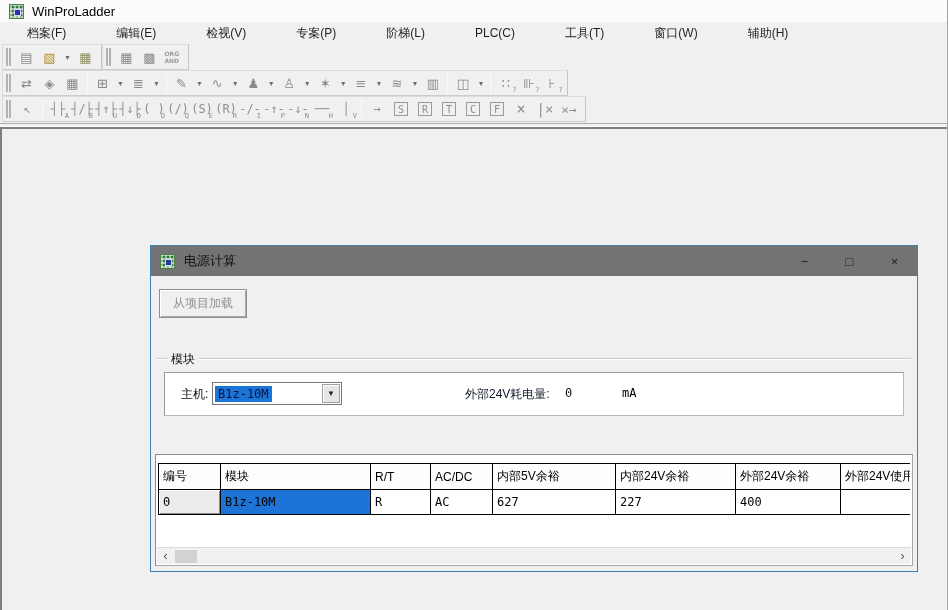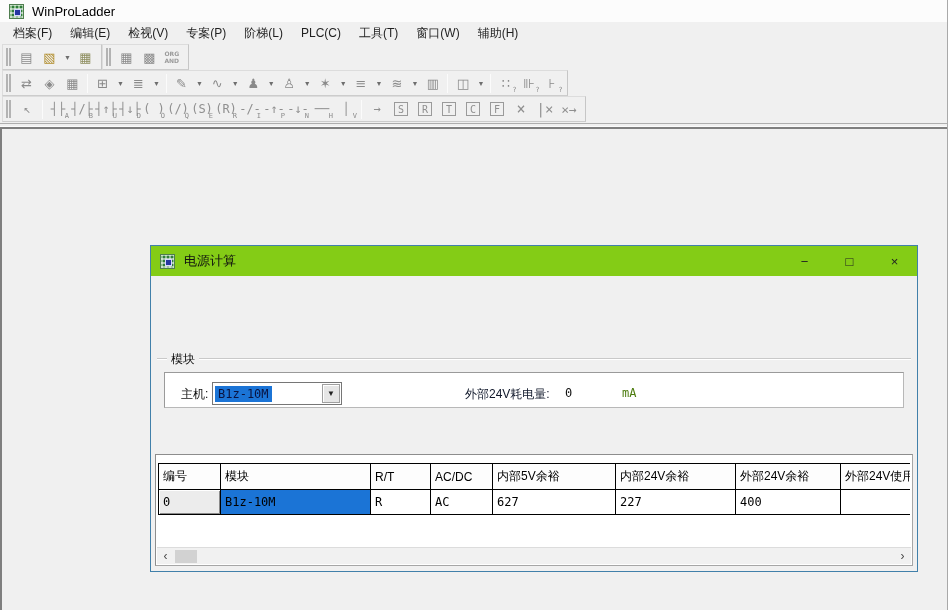--- a/index.html
+++ b/index.html
@@ -12,21 +12,21 @@
   .app-icon { position:relative; width:15px; height:15px; flex:0 0 15px;
     border:1px solid #4f7d4f;
     background:
       repeating-linear-gradient(0deg, rgba(255,255,255,.55) 0 2px, rgba(0,0,0,0) 2px 4px),
       repeating-linear-gradient(90deg, #8fbf8f 0 2px, #2f7d3a 2px 4px); }
   .app-icon::after { content:""; position:absolute; left:4px; top:4px; width:5px; height:5px;
       background:#2636a0; border:1px solid #d8d8ff; }
   .titlebar .wtitle { margin-left:8px; font-size:13px; color:#000000; }
 
   
-  .menubar { height:22px; background:#f0f0f0; display:flex; align-items:center; padding-left:4px; }
+  .menubar { height:22px; background:#f0f0f0; display:flex; align-items:center; padding-left:18px;gap:32px; }
   .menu-item { font-size:12px; color:#1f1f1f; padding:3px 9px; cursor:default; }
 
   
   .tbrow { height:26px; display:flex; align-items:stretch; background:#f0f0f0; padding-left:2px; }
   .band { display:flex; align-items:center; padding:0 4px 0 2px; background:#f0f0f0;
           border:1px solid #dcdcdc; border-right-color:#c6c6c6; border-bottom-color:#cccccc; }
   .grip { width:5px; height:18px; margin:0 4px 0 1px;
           border-left:2px solid #b3b3b3; border-right:2px solid #b3b3b3; }
   .tb-btn { position:relative; min-width:23px; height:22px; display:flex; align-items:center;
             justify-content:center; background:transparent; border:none; color:#8a8a8a;
@@ -44,49 +44,49 @@
               justify-content:center; font-size:10px; }
   .rule { height:4px; border-top:1px solid #aeaeae; border-bottom:1px solid #fbfbfb; margin-top:1px; }
 
   
   .workspace { position:relative; height:484px; background:#f0f0f0;
                border-top:2px solid #7f7f7f; border-left:2px solid #7f7f7f; }
 
   
   .dialog { position:absolute; left:148px; top:116px; width:768px; height:327px;
             background:#f0f0f0; border:1px solid #4180aa; }
-  .dlg-titlebar { height:30px; background:#84cc16; display:flex; align-items:center; padding-left:9px; }
+  .dlg-titlebar { height:30px; background:#737373; display:flex; align-items:center; padding-left:9px; }
   .dlg-title { margin-left:9px; font-size:13px; color:#101010; }
   .win-btns { margin-left:auto; display:flex; height:100%; }
   .win-btn { width:45px; height:100%; display:flex; align-items:center; justify-content:center;
              font-size:13px; color:#222; }
   .dlg-body { position:relative; height:295px; }
   .dlg-btn { position:absolute; top:13px; width:88px; height:29px; background:#f0f0f0;
              border:1px solid #8f8f8f; box-shadow:inset 1px 1px 0 #ffffff, inset -1px -1px 0 #a8a8a8;
              font-size:12px; color:#8f8f8f; font-family:"Liberation Sans","DejaVu Sans",sans-serif; }
 
   .groupbox { position:absolute; left:6px; right:6px; top:82px; height:66px;
               border-top:1px solid #c9c9c9; box-shadow:0 1px 0 #ffffff inset; }
   .gb-label { position:absolute; left:10px; top:-8px; background:#f0f0f0; padding:0 4px;
               font-size:12px; color:#111; }
-  .host-panel { position:absolute; left:7px; right:7px; top:13px; height:36px; background:#ffffff;
+  .host-panel { position:absolute; left:7px; right:7px; top:13px; height:44px; background:#ffffff;
                 border:1px solid #b8b8b8; border-top-color:#9a9a9a; border-left-color:#9a9a9a; }
   .host-label { position:absolute; left:16px; top:13px; font-size:12px; color:#111; }
   .combo { position:absolute; left:47px; top:9px; width:130px; height:23px; background:#fff;
            border:1px solid #767676; display:flex; align-items:center; }
   .combo-val { margin-left:2px; padding:1px 3px; background:#1b74d6; color:#0a1340;
                font-family:"DejaVu Sans Mono",monospace; font-size:12px; }
   .combo-btn { margin-left:auto; width:18px; height:19px; margin-right:1px; background:#e6e6e6;
                border:1px solid #9f9f9f; box-shadow:inset 1px 1px 0 #fff;
                display:flex; align-items:center; justify-content:center; }
   .combo-arrow { font-size:8px; color:#222; }
   .ext-label { position:absolute; left:300px; top:13px; font-size:12px; color:#0f172a; }
   .ext-val  { position:absolute; left:400px; top:13px; font-size:12px; color:#111;
               font-family:"DejaVu Sans Mono",monospace; }
-  .ext-unit { position:absolute; left:457px; top:13px; font-size:12px; color:#4d7c0f;
+  .ext-unit { position:absolute; left:457px; top:13px; font-size:12px; color:#000000;
               font-family:"DejaVu Sans Mono",monospace; }
 
   .table-panel { position:absolute; left:4px; right:4px; top:156px; bottom:5px; background:#ffffff;
                  border:1px solid #a6a6a6; border-top-color:#8d8d8d; border-left-color:#8d8d8d;margin-top:22px; }
   .grid-wrap { position:absolute; left:2px; top:8px; right:2px; bottom:20px; overflow:hidden; }
   table.grid { border-collapse:collapse; table-layout:fixed; width:772px; }
   table.grid th, table.grid td { border:1px solid #000; font-weight:normal; text-align:left;
                  padding:0 4px; overflow:hidden; white-space:nowrap; }
   table.grid th { height:26px; font-size:12px; background:#fdfdfd; color:#000; }
   table.grid td { height:25px; font-size:12px; font-family:"DejaVu Sans Mono",monospace; color:#000; }
@@ -323,20 +323,21 @@
         <span class="app-icon"></span>
         <span class="dlg-title">电源计算</span>
         <div class="win-btns">
           <div class="win-btn">−</div>
           <div class="win-btn">□</div>
           <div class="win-btn">×</div>
         </div>
       </div>
 
       <div class="dlg-body">
+        <button class="dlg-btn" style="left:8px">从项目加载</button>
 
         <div class="groupbox">
           <span class="gb-label">模块</span>
           <div class="host-panel">
             <span class="host-label">主机:</span>
             <div class="combo">
               <span class="combo-val">B1z-10M</span>
               <span class="combo-btn">
                 <span class="combo-arrow">▼</span>
               </span>

